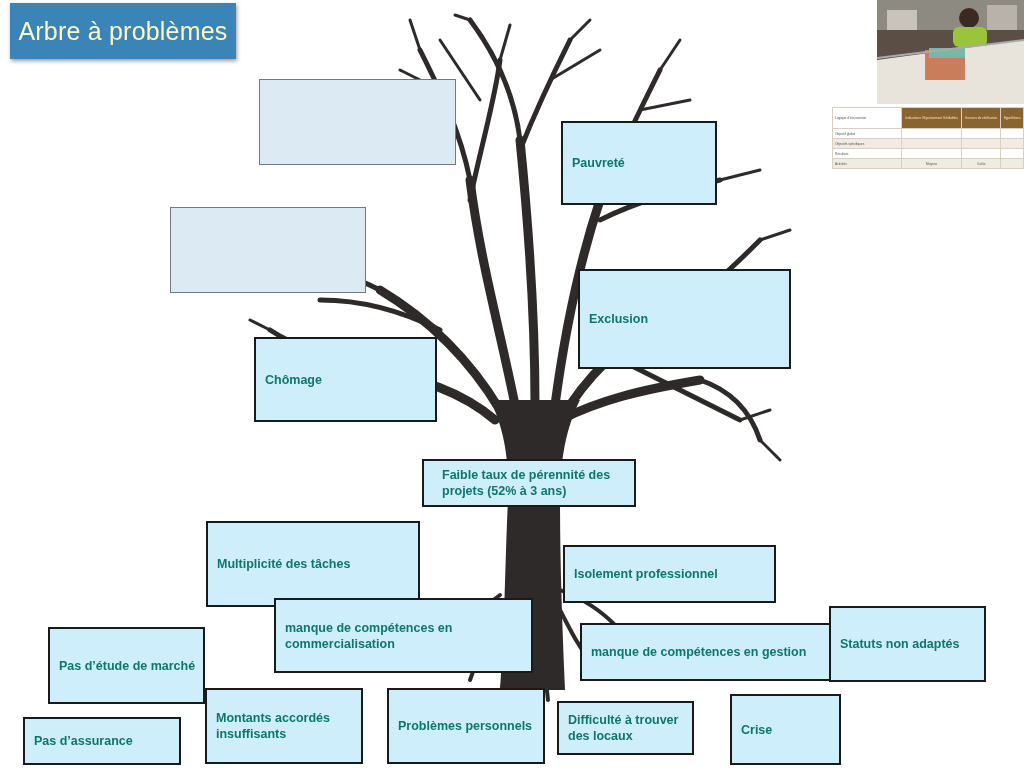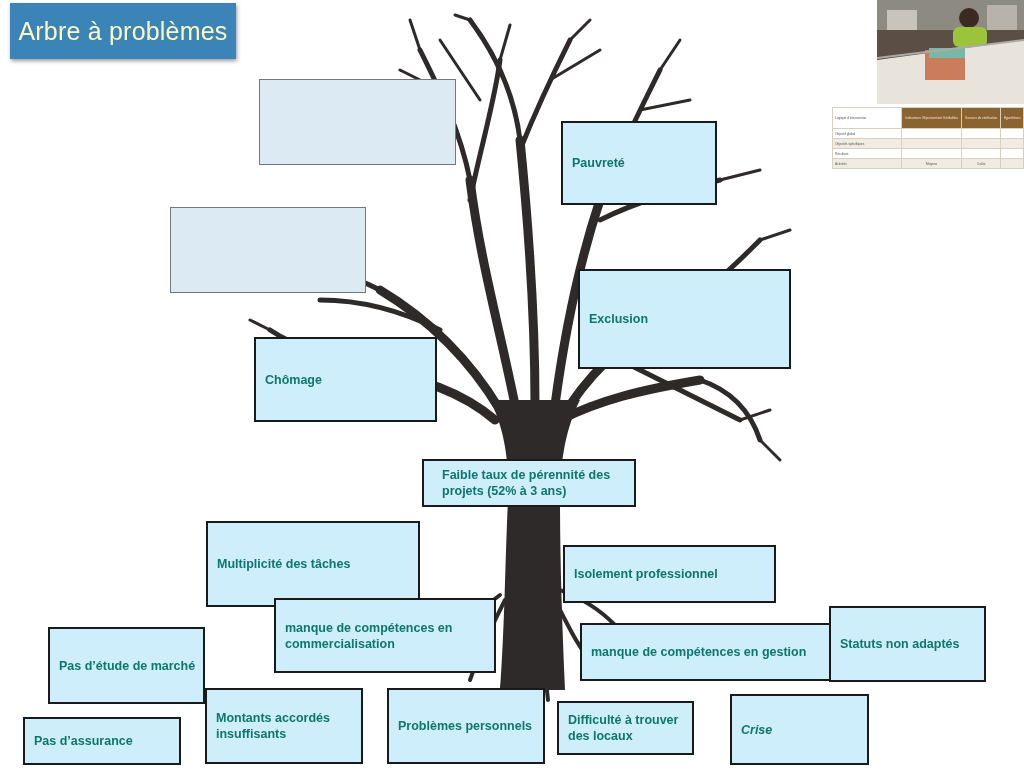--- a/index.html
+++ b/index.html
@@ -133,21 +133,21 @@
 <div class="box empty" style="left:259px;top:79px;width:197px;height:86px;"></div>
 <div class="box empty" style="left:170px;top:207px;width:196px;height:86px;"></div>
 <div class="box" style="left:561px;top:121px;width:156px;height:84px;">Pauvreté</div>
 <div class="box" style="left:578px;top:269px;width:213px;height:100px;">Exclusion</div>
 <div class="box" style="left:254px;top:337px;width:183px;height:85px;">Chômage</div>
 
 <div class="box" style="left:422px;top:459px;width:214px;height:48px;padding-left:18px;">Faible taux de pérennité des projets (52% à 3 ans)</div>
 
 <div class="box" style="left:206px;top:521px;width:214px;height:86px;">Multiplicité des tâches</div>
 <div class="box" style="left:563px;top:545px;width:213px;height:58px;">Isolement professionnel</div>
-<div class="box top" style="left:274px;top:598px;width:222px;height:75px;padding-top:20px;">manque de compétences en commercialisation</div>
+<div class="box top" style="left:274px;top:598px;width:259px;height:75px;padding-top:20px;">manque de compétences en commercialisation</div>
 <div class="box" style="left:48px;top:627px;width:157px;height:77px;">Pas d’étude de marché</div>
 <div class="box" style="left:580px;top:623px;width:256px;height:58px;">manque de compétences en gestion</div>
 <div class="box" style="left:829px;top:606px;width:157px;height:76px;">Statuts non adaptés</div>
 <div class="box" style="left:23px;top:717px;width:158px;height:48px;">Pas d’assurance</div>
 <div class="box" style="left:205px;top:688px;width:158px;height:76px;">Montants accordés insuffisants</div>
 <div class="box" style="left:387px;top:688px;width:158px;height:76px;text-align:right;">Problèmes personnels</div>
 <div class="box" style="left:557px;top:701px;width:137px;height:54px;">Difficulté à trouver des locaux</div>
-<div class="box" style="left:730px;top:694px;width:139px;height:71px;font-style:italic;">Crise</div>
+<div class="box" style="left:730px;top:694px;width:111px;height:71px;">Crise</div>
 
 </body></html>

